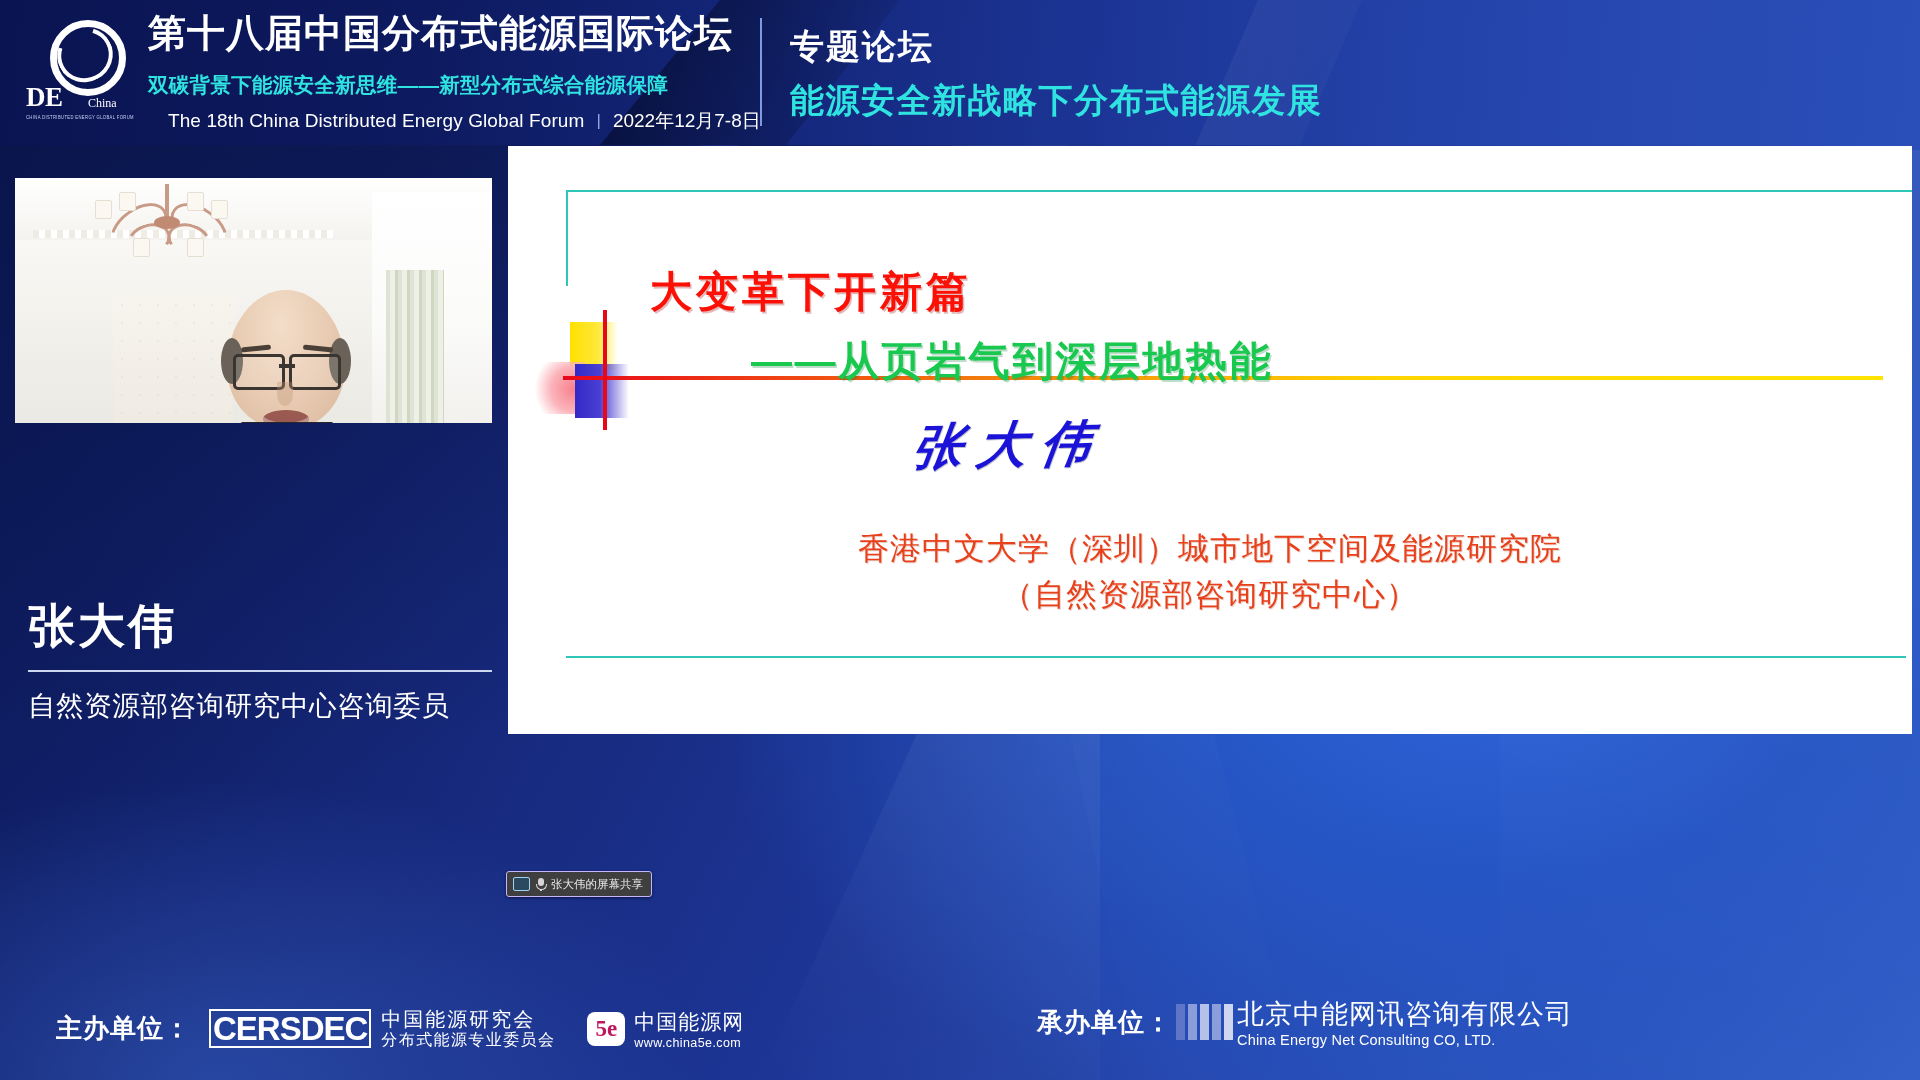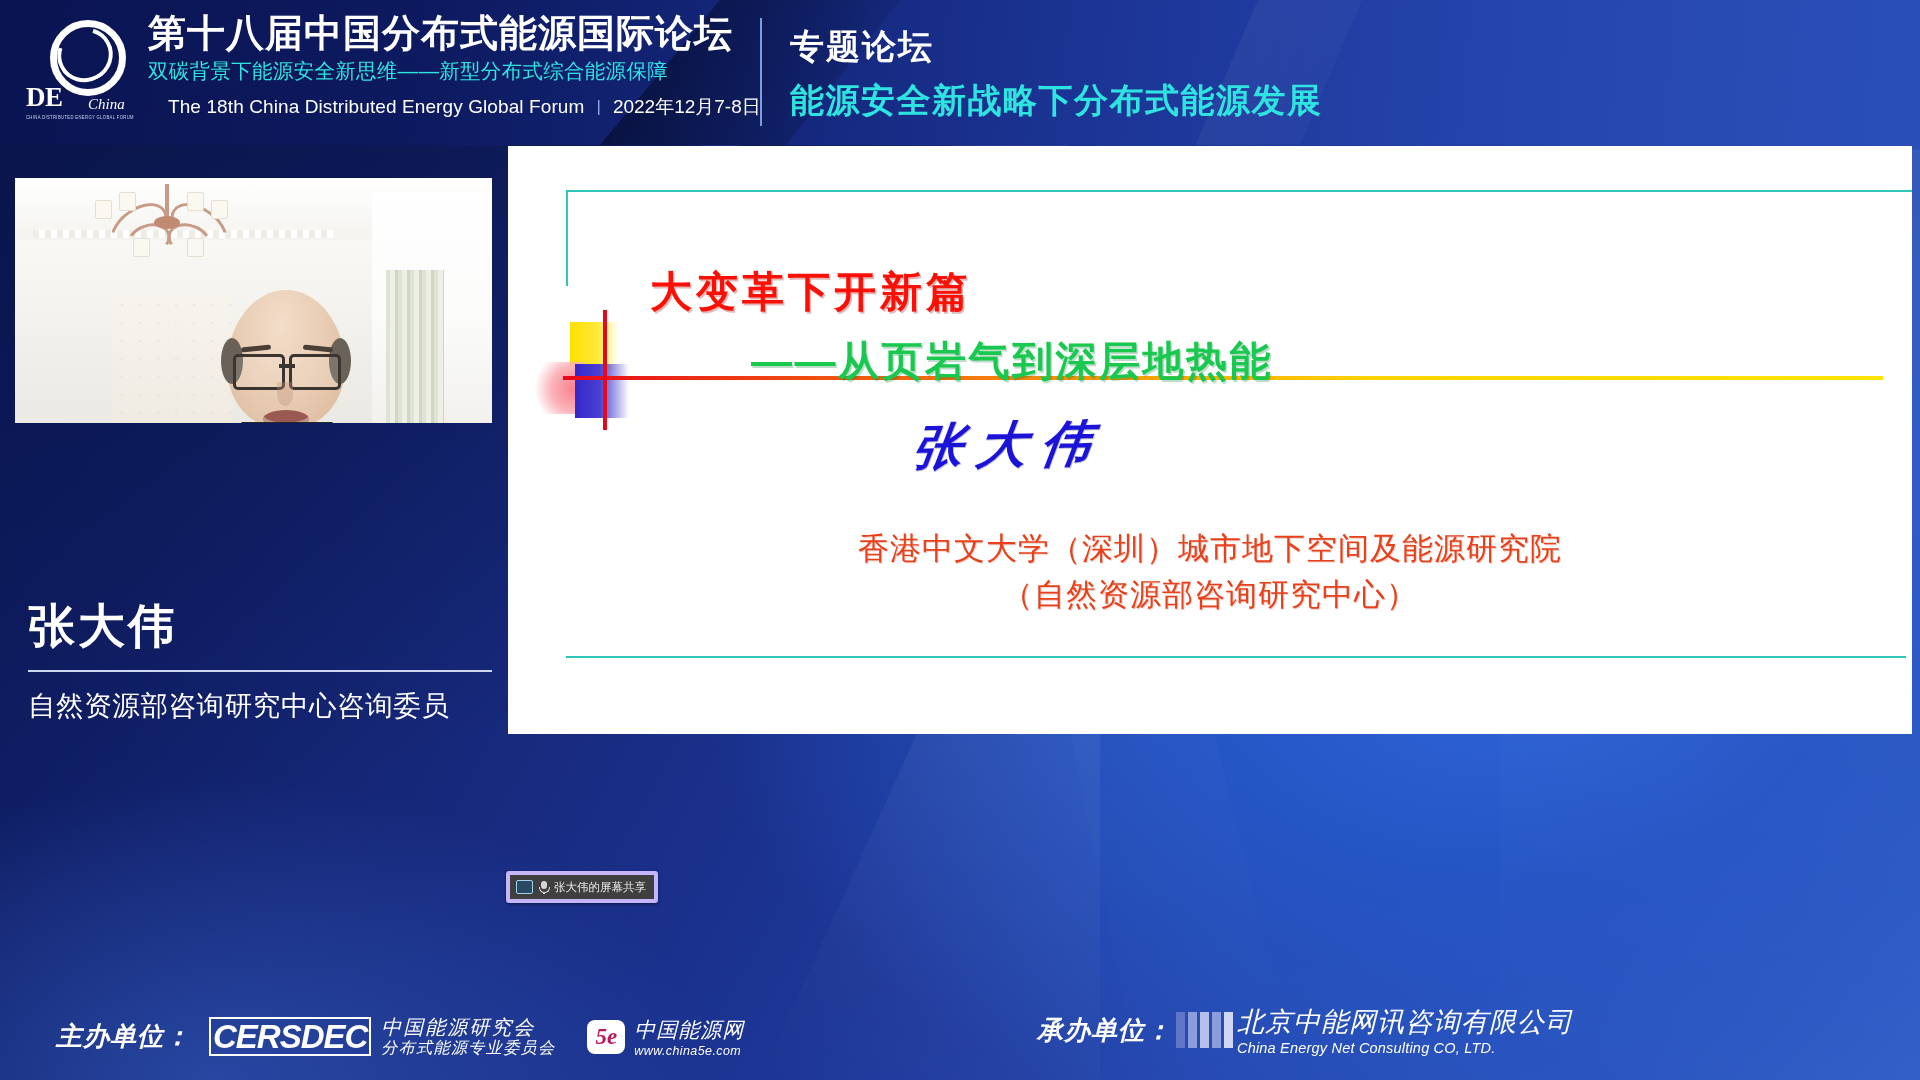--- a/index.html
+++ b/index.html
@@ -58,36 +58,36 @@
   .ring-inner{
     position:absolute;left:31px;top:12px;width:48px;height:46px;border-radius:50%;
     border:4px solid #fff;border-top-color:transparent;transform:rotate(-28deg);
   }
   .logo-de{
     position:absolute;left:0;top:68px;width:106px;
     color:#fff;font-weight:700;font-size:27px;letter-spacing:-.5px;line-height:1;
     font-family:"Liberation Serif",serif;
   }
   .logo-china{
-    position:absolute;left:62px;top:80px;color:#fff;font-size:15px;
-    font-style:italic;font-family:"Liberation Serif",serif;
+    position:absolute;left:62px;top:80px;color:#fff;font-size:12px;
+    font-family:"Liberation Serif",serif;
   }
   .logo-tiny{
     position:absolute;left:0;top:99px;width:106px;color:#c9d6f5;
     font-size:4.2px;letter-spacing:.35px;white-space:nowrap;transform:scaleY(1.2);
   }
 
   .hdr-left{position:absolute;left:148px;top:14px;width:600px;}
   .hdr-cn{
     color:#fff;font-weight:700;font-size:38px;letter-spacing:1px;line-height:1.05;
     white-space:nowrap;
   }
   .hdr-sub{
-    color:#2fe3e0;font-weight:400;font-size:20.5px;letter-spacing:.3px;
-    margin-top:3px;white-space:nowrap;
+    color:#2fe3e0;font-weight:700;font-size:20.5px;letter-spacing:.3px;
+    margin-top:17px;white-space:nowrap;
   }
   .hdr-en-row{display:flex;align-items:center;gap:12px;margin-top:9px;white-space:nowrap;margin-left:20px;}
   .hdr-en{color:#fff;font-size:19px;letter-spacing:.1px;}
   .hdr-pipe{color:#8fa9e8;font-size:17px;}
   .hdr-date{color:#fff;font-size:19px;}
 
   .hdr-divider{position:absolute;left:760px;top:18px;width:2px;height:108px;background:#7f9ae0;}
 
   .hdr-right{position:absolute;left:790px;top:24px;}
   .hdr-r1{color:#fff;font-weight:700;font-size:34px;letter-spacing:2px;white-space:nowrap;}
@@ -228,33 +228,33 @@
     background:#f0e6cd;border:1px solid #cdbb93;border-radius:3px;}
   .uni-txt-cn{color:#262626;font-size:13.5px;letter-spacing:5px;
     font-family:"Liberation Serif",serif;white-space:nowrap;}
   .uni-txt-en{color:#262626;font-size:13px;letter-spacing:.1px;margin-top:2px;
     font-family:"Liberation Serif",serif;white-space:nowrap;}
 
   
   .share-chip{
     position:absolute;left:506px;top:871px;height:24px;
     display:flex;align-items:center;gap:6px;padding:0 8px 0 6px;
-    background:#3f3f3f;border:4px solid #c4b5fd;border-radius:3px;
+    background:#3f3f3f;border:1px solid #c4b5fd;border-radius:3px;
     box-shadow:0 1px 3px rgba(0,0,0,.5);
   }
   .chip-ico{width:15px;height:12px;border:1.6px solid #9fd2f0;border-radius:2px;background:#2b4a60;}
   .chip-mic{position:relative;width:9px;height:13px;}
   .mic-body{position:absolute;left:1.5px;top:0;width:6px;height:8px;border-radius:3px;background:#d6d6d6;}
   .mic-arc{position:absolute;left:0;top:6px;width:9px;height:5px;border:1.5px solid #d6d6d6;
     border-top:none;border-radius:0 0 6px 6px;}
   .mic-stem{position:absolute;left:4px;top:11px;width:1.5px;height:2px;background:#d6d6d6;}
   .chip-txt{color:#e9e9e9;font-size:11.5px;white-space:nowrap;}
 
   
-  .footer{position:absolute;left:0;bottom:0;width:1607px;height:110px;font-style:italic;}
+  .footer{position:absolute;left:0;bottom:8px;width:1607px;height:110px;}
   .foot-l{position:absolute;left:56px;bottom:22px;display:flex;align-items:center;gap:18px;}
   .foot-lbl{color:#fff;font-weight:700;font-size:26px;letter-spacing:1px;white-space:nowrap;}
   .cersdec{
     color:#fff;font-weight:700;font-size:33px;letter-spacing:-1px;line-height:1;
     font-family:"Liberation Sans",sans-serif;
     border:2px solid #fff;padding:1px 2px;
   }
   .cers-wrap{display:flex;align-items:center;gap:10px;}
   .cers-cn{line-height:1.18;}
   .cers-cn .l1{color:#fff;font-size:20px;letter-spacing:2px;white-space:nowrap;}

